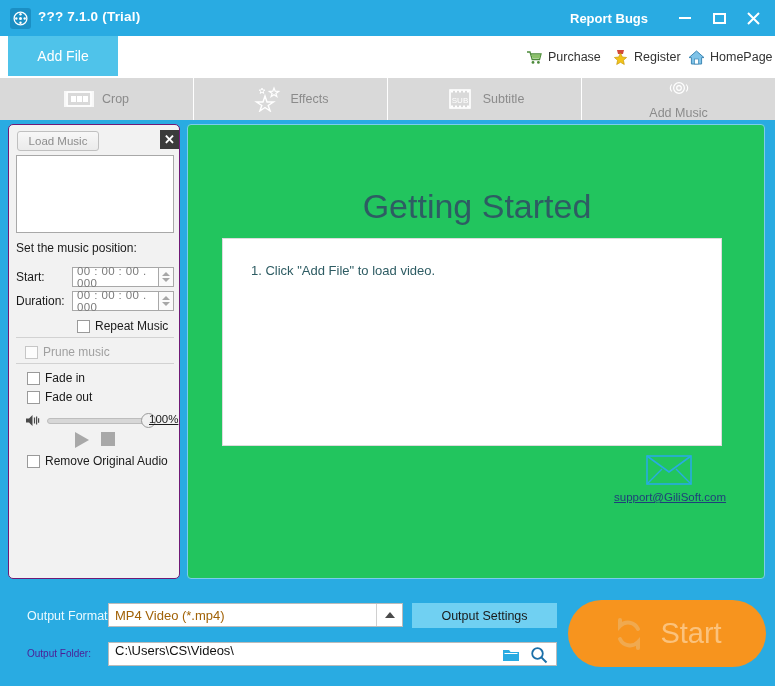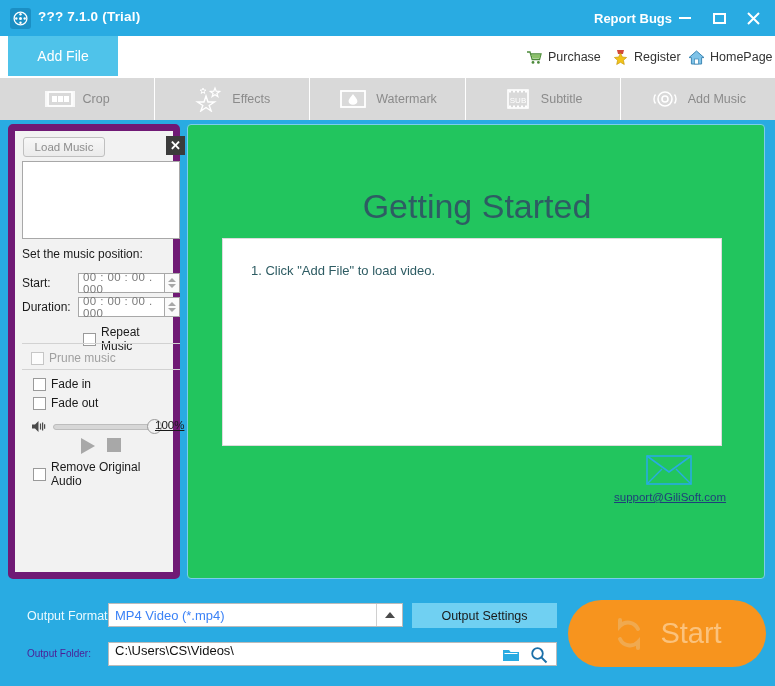--- a/index.html
+++ b/index.html
@@ -27,21 +27,21 @@
   }
   #app-icon svg { display: block; }
   #app-title {
     position: absolute; left: 38px; top: 9px;
     font-size: 13.5px; font-weight: bold; color: #ffffff;
     letter-spacing: .2px; white-space: nowrap;
   }
   #report-bugs {
     position: absolute; left: 570px; top: 11px;
     font-size: 13px; font-weight: bold; color: #ffffff;
-    cursor: pointer; white-space: nowrap; margin-left: 24px;
+    cursor: pointer; white-space: nowrap;
   }
   .winbtn {
     position: absolute; top: 6px; width: 26px; height: 24px;
     display: flex; align-items: center; justify-content: center;
     cursor: pointer;
   }
   #btn-min { left: 672px; }
   #btn-max { left: 706px; }
   #btn-close { left: 740px; }
   #btn-min .bar { width: 12px; height: 2px; background: #fff; }
@@ -73,29 +73,29 @@
     position: absolute; left: 0; top: 78px; width: 775px; height: 42px;
     background: #d9d9d9;
     display: flex;
   }
   .tab {
     flex: 1 1 0; height: 42px;
     display: flex; align-items: center; justify-content: center; gap: 8px;
     border-right: 1px solid #ffffff;
     color: #8b8b8b; font-size: 12.5px; cursor: pointer;
   }
-  .tab:last-child { border-right: none; }
+  .tab:last-child { border-right: none; flex-direction: column; }
   .tab .ticon { width: 30px; height: 26px; display: block; }
   .tab .tlabel { white-space: nowrap; }
 
   
   #leftpanel {
     position: absolute; left: 8px; top: 124px; width: 172px; height: 455px;
     background: #f2f2f2;
-    border: 7px solid #701a75; border-radius: 5px;
+    border: 1px solid #701a75; border-radius: 5px;
   }
   #loadmusic-btn {
     position: absolute; left: 8px; top: 6px; width: 82px; height: 20px;
     background: linear-gradient(#f7f7f7, #ebebeb);
     border: 1px solid #c0c0c0; border-radius: 3px;
     font-size: 11.5px; color: #8d8d8d; cursor: pointer;
     font-family: "Liberation Sans", sans-serif;
   }
   #close-music-btn {
     position: absolute; left: 151px; top: 5px; width: 19px; height: 19px;
@@ -210,21 +210,21 @@
   #lbl-format {
     position: absolute; left: 27px; top: 23px;
     font-size: 12.5px; color: #eafaff; white-space: nowrap;
   }
   #format-select {
     position: absolute; left: 108px; top: 17px; width: 295px; height: 24px;
     background: #ffffff; border: 1px solid #bbbbbb;
     display: flex; align-items: center; cursor: pointer;
   }
   #format-value {
-    padding-left: 6px; font-size: 13px; color: #3b82f6; white-space: nowrap;
+    padding-left: 6px; font-size: 13px; color: #a16207; white-space: nowrap;
   }
   #format-arrow {
     position: absolute; right: 0; top: 0; width: 26px; height: 22px;
     background: #fff; border-left: 1px solid #d0d0d0;
     display: flex; align-items: center; justify-content: center;
   }
   #format-arrow .up {
     width: 0; height: 0; border-left: 5px solid transparent;
     border-right: 5px solid transparent; border-bottom: 6px solid #4a4a4a;
   }
@@ -333,27 +333,20 @@
     <div class="tab">
       <svg class="ticon" viewBox="0 0 30 26">
         <path d="M12 10 L14 16 L20.5 16 L15.2 19.5 L17.2 25 L12 21.5 L6.8 25 L8.8 19.5 L3.5 16 L10 16 Z" fill="none" stroke="#ffffff" stroke-width="1.4"></path>
         <path d="M21 2 L22.2 5.2 L25.6 5.4 L22.9 7.4 L23.9 10.6 L21 8.8 L18.1 10.6 L19.1 7.4 L16.4 5.4 L19.8 5.2 Z" fill="none" stroke="#ffffff" stroke-width="1.2"></path>
         <path d="M9 2 L9.8 4 L11.9 4.1 L10.2 5.4 L10.8 7.4 L9 6.3 L7.2 7.4 L7.8 5.4 L6.1 4.1 L8.2 4 Z" fill="none" stroke="#ffffff" stroke-width="1"></path>
       </svg>
       <span class="tlabel">Effects</span>
     </div>
     <div class="tab">
       <svg class="ticon" viewBox="0 0 30 26">
-        <rect x="3" y="5" width="24" height="16" fill="none" stroke="#ffffff" stroke-width="1.8"></rect>
-        <path d="M15 8 C18 12 19.4 13.6 19.4 15.3 C19.4 17.3 17.5 18.8 15 18.8 C12.5 18.8 10.6 17.3 10.6 15.3 C10.6 13.6 12 12 15 8 Z" fill="#ffffff"></path>
-      </svg>
-      <span class="tlabel">Watermark</span>
-    </div>
-    <div class="tab">
-      <svg class="ticon" viewBox="0 0 30 26">
         <rect x="5" y="4" width="20" height="18" fill="none" stroke="#ffffff" stroke-width="1.6"></rect>
         <path d="M6 5.5 H8 M10 5.5 H12 M14 5.5 H16 M18 5.5 H20 M22 5.5 H24" stroke="#ffffff" stroke-width="2"></path>
         <path d="M6 20.5 H8 M10 20.5 H12 M14 20.5 H16 M18 20.5 H20 M22 20.5 H24" stroke="#ffffff" stroke-width="2"></path>
         <text x="15" y="16.5" font-size="8" fill="#ffffff" text-anchor="middle" font-family="Liberation Sans, sans-serif">SUB</text>
       </svg>
       <span class="tlabel">Subtitle</span>
     </div>
     <div class="tab">
       <svg class="ticon" viewBox="0 0 30 26">
         <circle cx="15" cy="13" r="7" fill="none" stroke="#ffffff" stroke-width="1.6"></circle>

